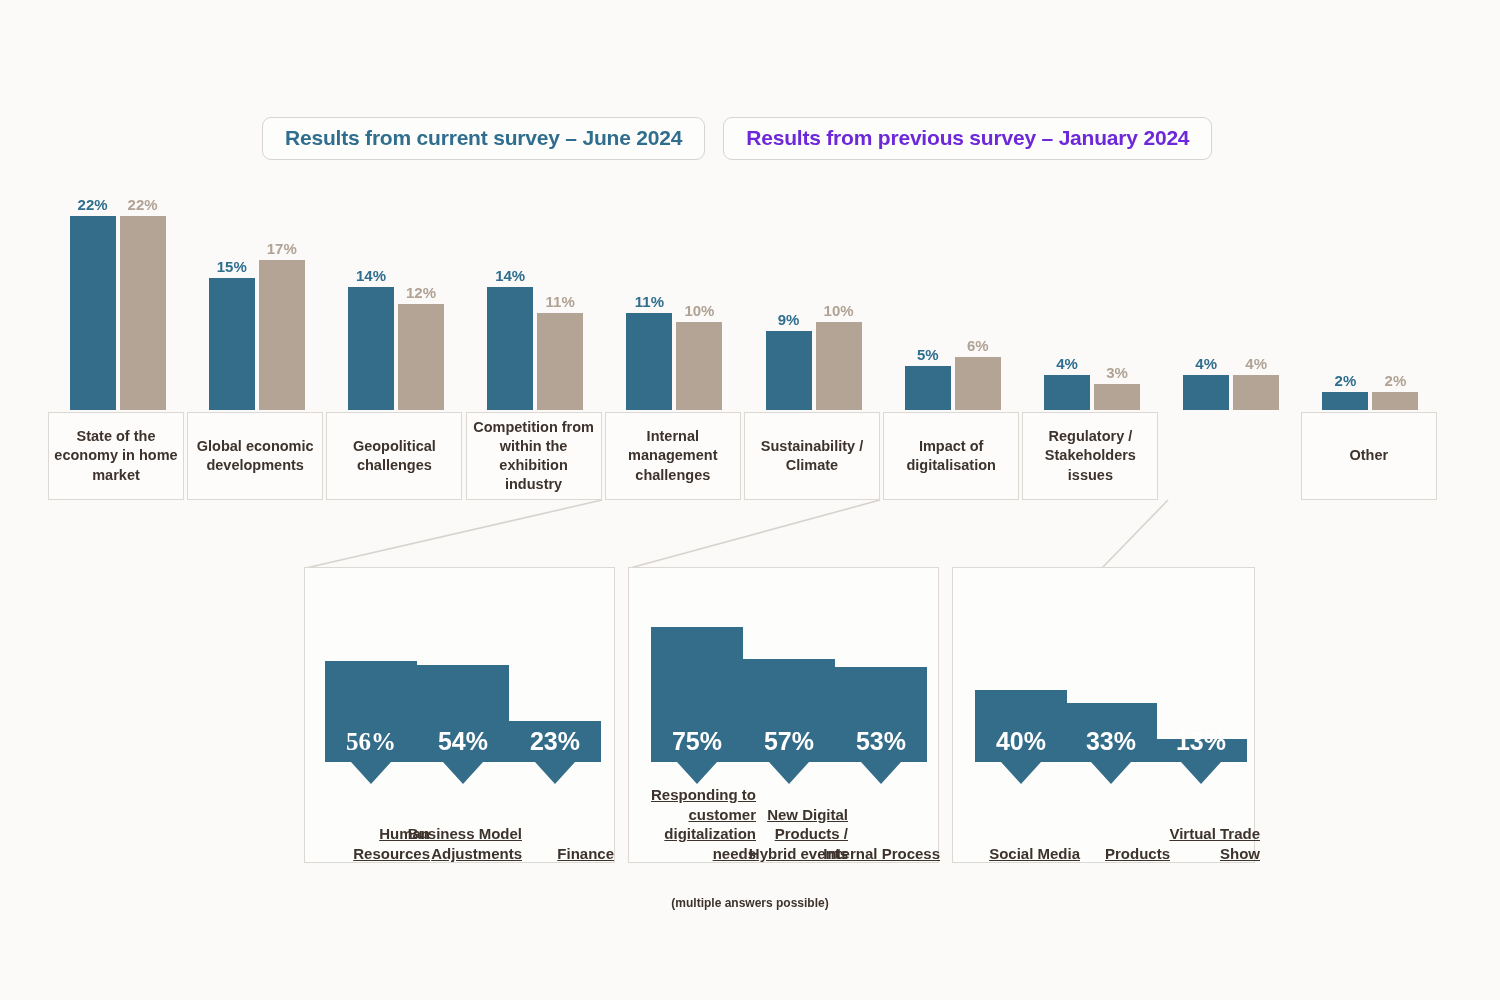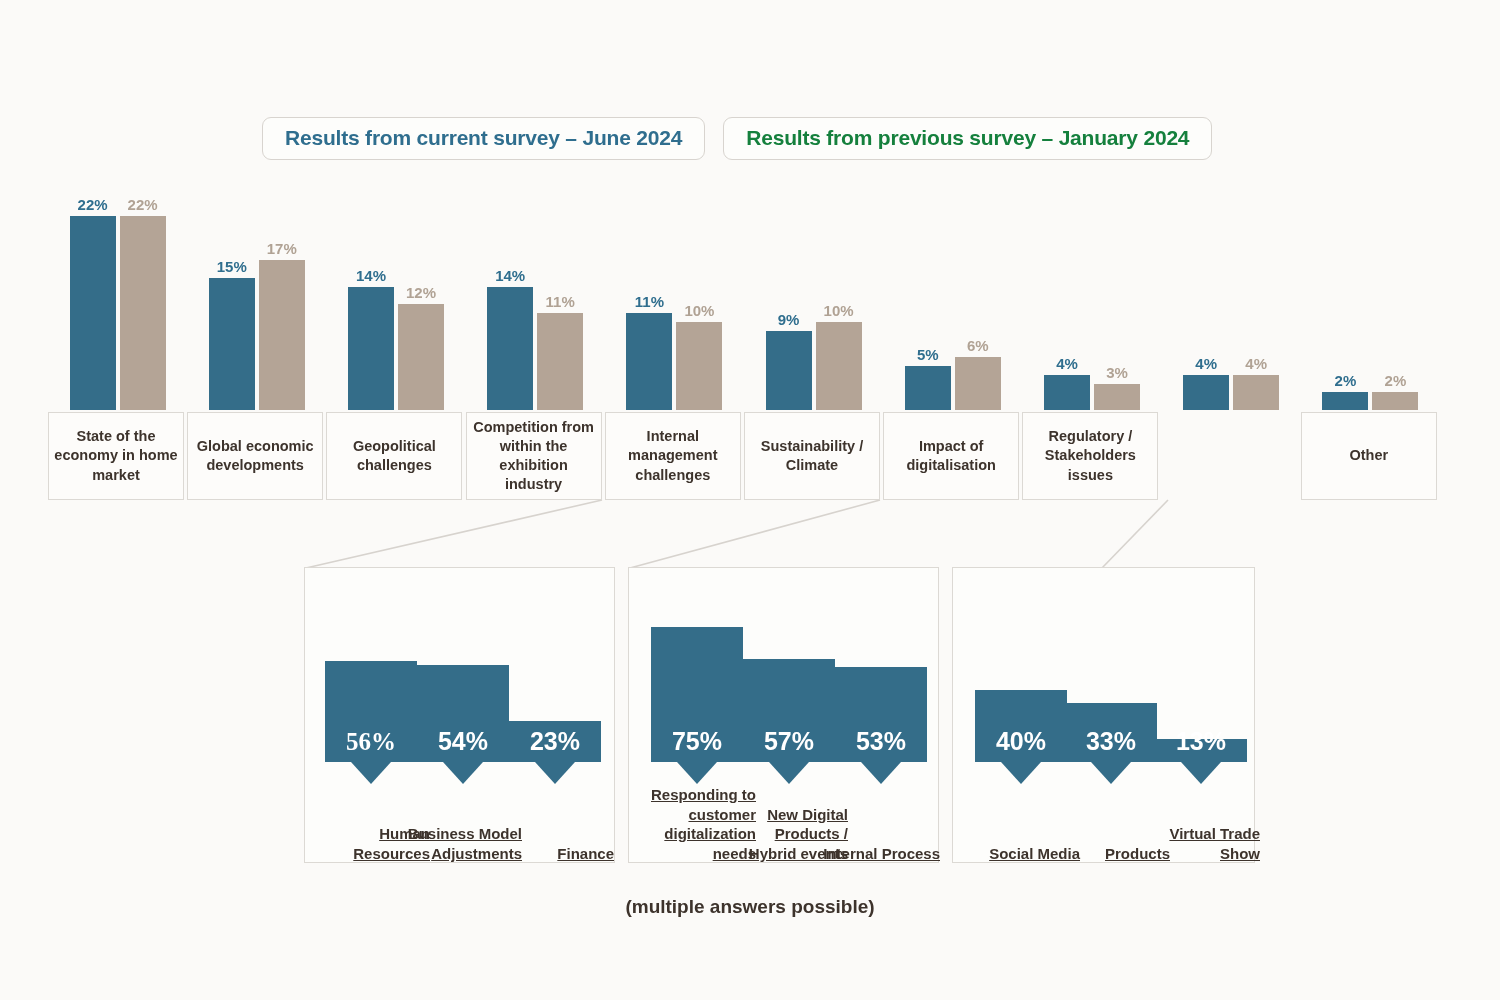--- a/index.html
+++ b/index.html
@@ -35,21 +35,21 @@
     border-radius: 9px;
     background: #fdfdfb;
     padding: 9px 22px 11px 22px;
     font-size: 21px;
     font-weight: bold;
     letter-spacing: -0.2px;
     white-space: nowrap;
     line-height: 1;
   }
   .legend-pill.current { color: #2f6e8e; }
-  .legend-pill.previous { color: #15803d; }
+  .legend-pill.previous { color: #6d28d9; }
 
   
   #main-chart {
     position: absolute;
     left: 48px;
     top: 180px;
     width: 1392px;
     height: 320px;
   }
   .cat {
@@ -192,21 +192,21 @@
     line-height: 1.32;
     text-decoration: underline;
   }
 
   #footnote {
     position: absolute;
     left: 0;
     top: 896px;
     width: 1500px;
     text-align: center;
-    font-size: 19px;
+    font-size: 12px;
     font-weight: bold;
     color: #3d332c;
   }
 </style>
 </head>
 <body>
 
 <div id="stage">
 
   <svg id="connectors" viewBox="0 0 1500 1000">

